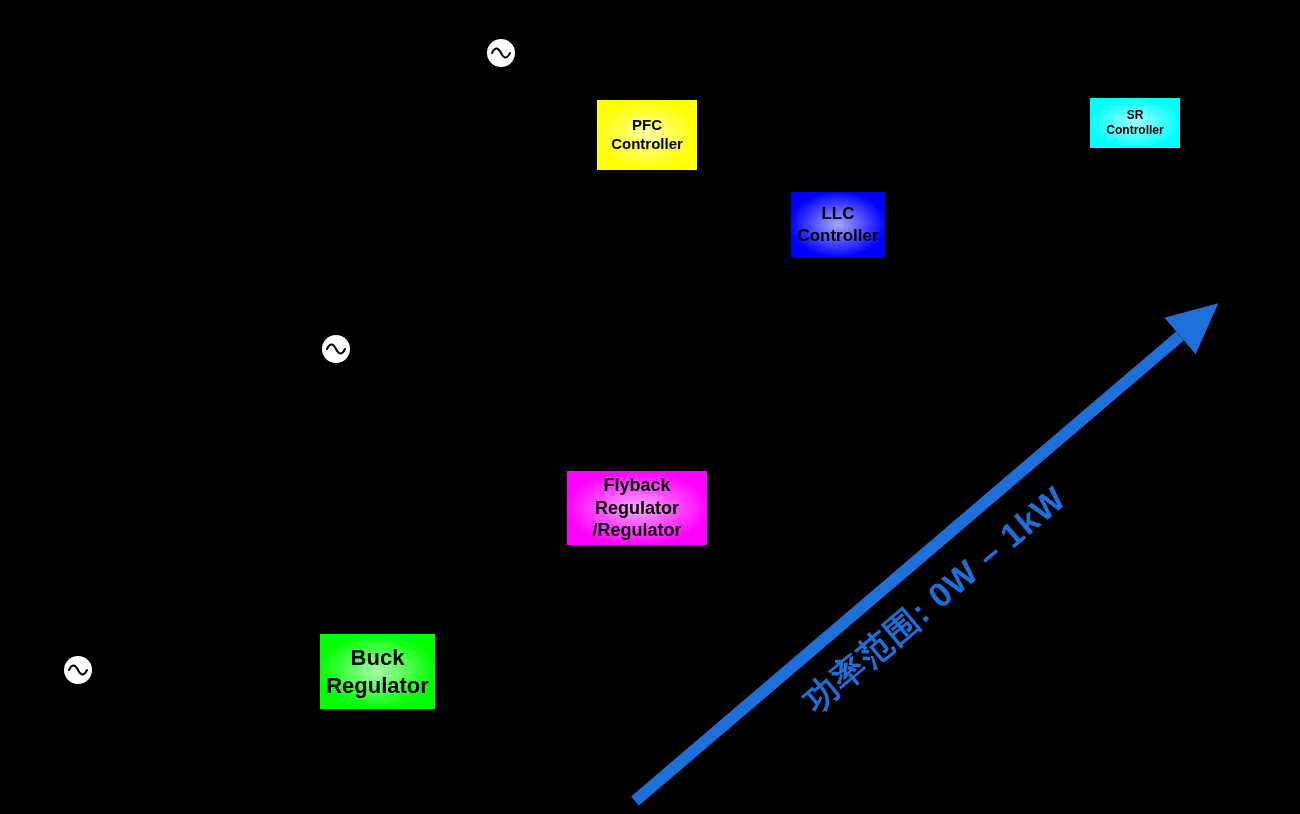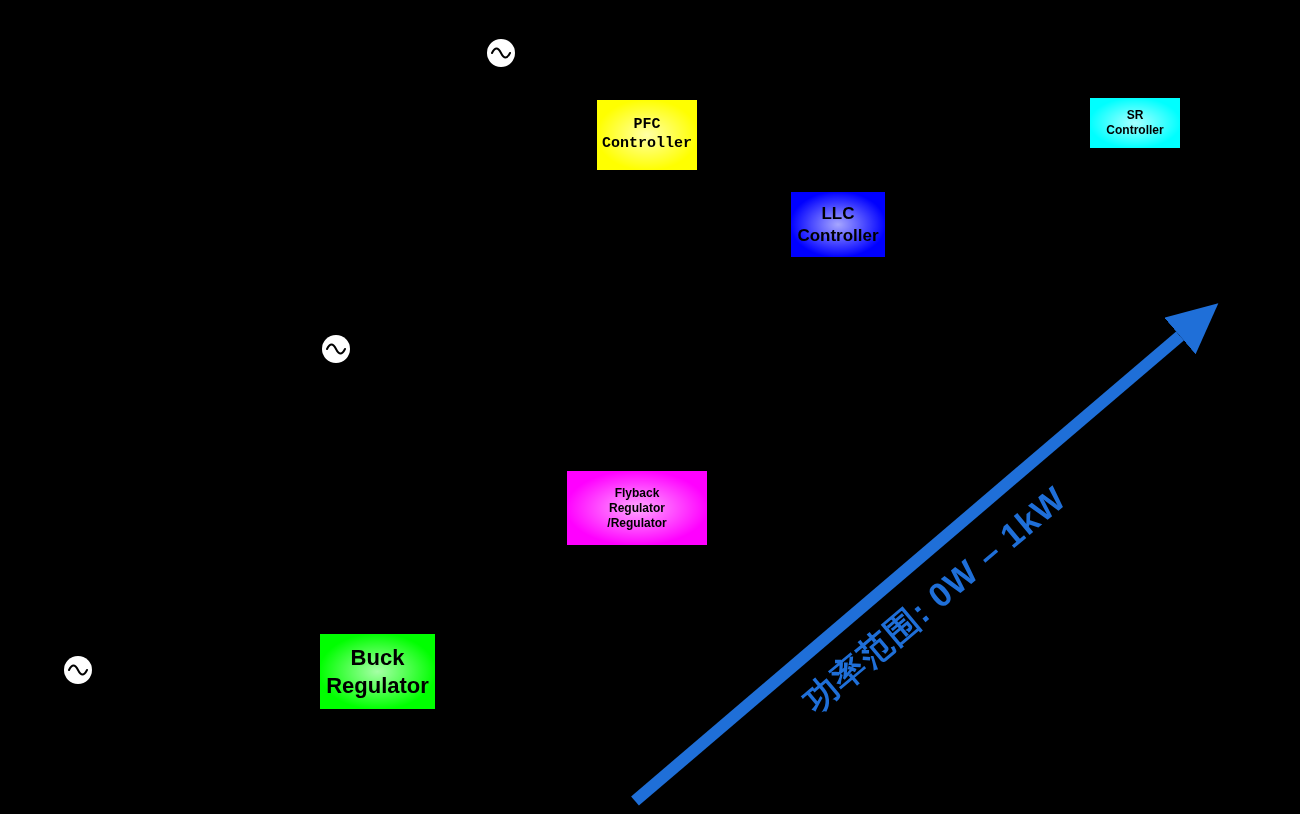--- a/index.html
+++ b/index.html
@@ -43,21 +43,21 @@
     border: 1px solid #000000;
     color: #000000;
     font-weight: bold;
     text-align: center;
     line-height: 1.25;
   }
   .box span { display: block; }
   .box-pfc     { left: 596px;  top: 99px;  width: 100px; height: 70px; font-size: 15px; }
   .box-llc     { left: 790px;  top: 191px; width: 94px;  height: 65px; font-size: 17px; }
   .box-sr      { left: 1089px; top: 97px;  width: 90px;  height: 50px; font-size: 12px; }
-  .box-flyback { left: 566px;  top: 470px; width: 140px; height: 74px; font-size: 12px; }
+  .box-flyback { left: 566px;  top: 470px; width: 140px; height: 74px; font-size: 18px; }
   .box-buck    { left: 319px;  top: 633px; width: 115px; height: 75px; font-size: 22px; }
   .ac-source {
     position: absolute;
     width: 28px;
     height: 28px;
     border-radius: 50%;
     background: #ffffff;
     display: flex;
     align-items: center;
     justify-content: center;
@@ -91,21 +91,21 @@
     <svg width="24" height="24" viewBox="0 0 24 24">
       <path d="M3 12 q4.5 -9 9 0 q4.5 9 9 0" fill="none" stroke="#000000" stroke-width="2" stroke-linecap="round"></path>
     </svg>
   </div>
   <div class="ac-source ac-bottom">
     <svg width="24" height="24" viewBox="0 0 24 24">
       <path d="M3 12 q4.5 -9 9 0 q4.5 9 9 0" fill="none" stroke="#000000" stroke-width="2" stroke-linecap="round"></path>
     </svg>
   </div>
 
-  <div class="box box-pfc" style="background-color: rgb(255, 255, 0); background-image: radial-gradient(rgba(255, 255, 255, 0.65) 0%, rgba(255, 255, 255, 0) 72%); font-family: Liberation Mono, monospace;">
+  <div class="box box-pfc" style="background-color: rgb(255, 255, 0); background-image: radial-gradient(rgba(255, 255, 255, 0.65) 0%, rgba(255, 255, 255, 0) 72%);">
     <span>PFC</span>
     <span>Controller</span>
   </div>
 
   <div class="box box-llc" style="background-color: rgb(0, 0, 255); background-image: radial-gradient(rgba(255, 255, 255, 0.65) 0%, rgba(255, 255, 255, 0) 72%);">
     <span>LLC</span>
     <span>Controller</span>
   </div>
 
   <div class="box box-sr" style="background-color: rgb(0, 255, 255); background-image: radial-gradient(rgba(255, 255, 255, 0.65) 0%, rgba(255, 255, 255, 0) 72%);">

